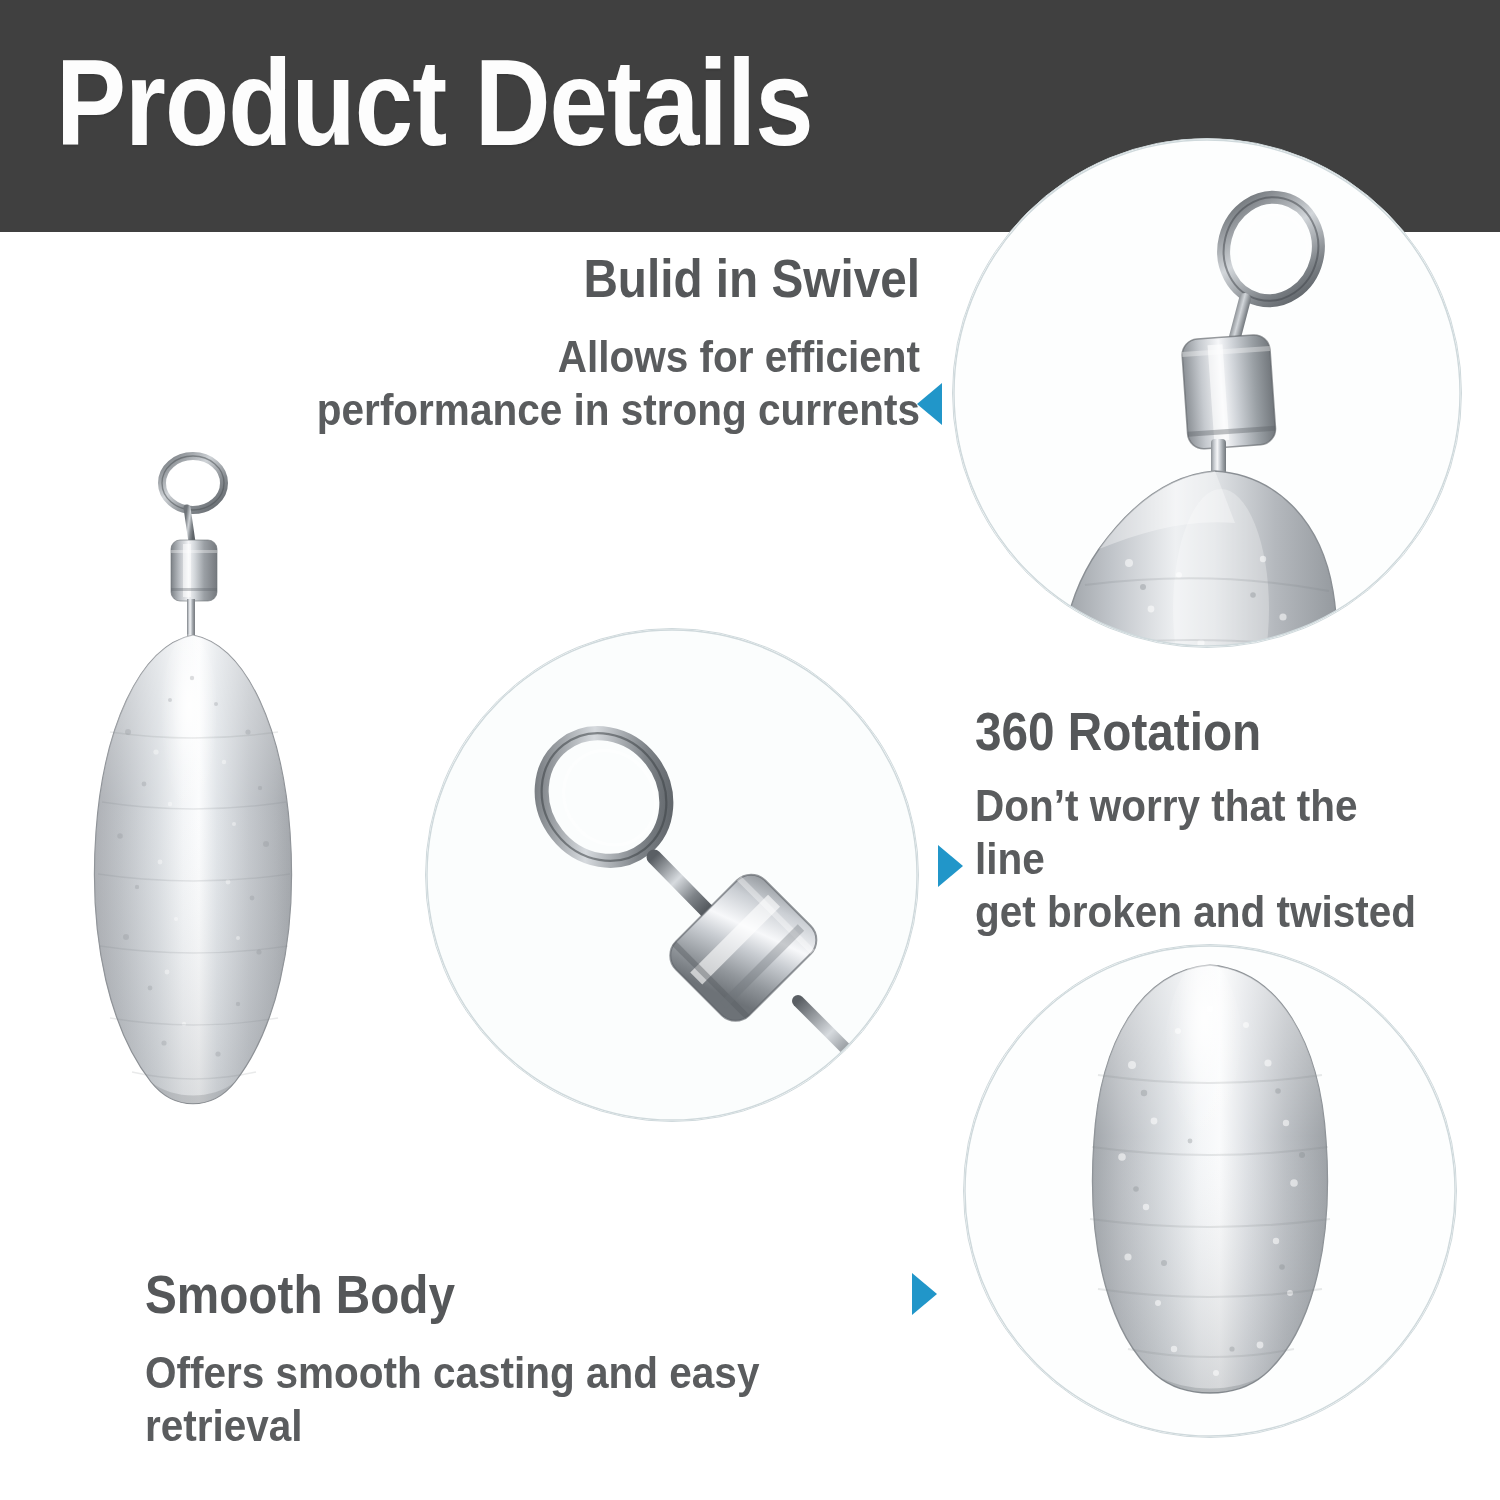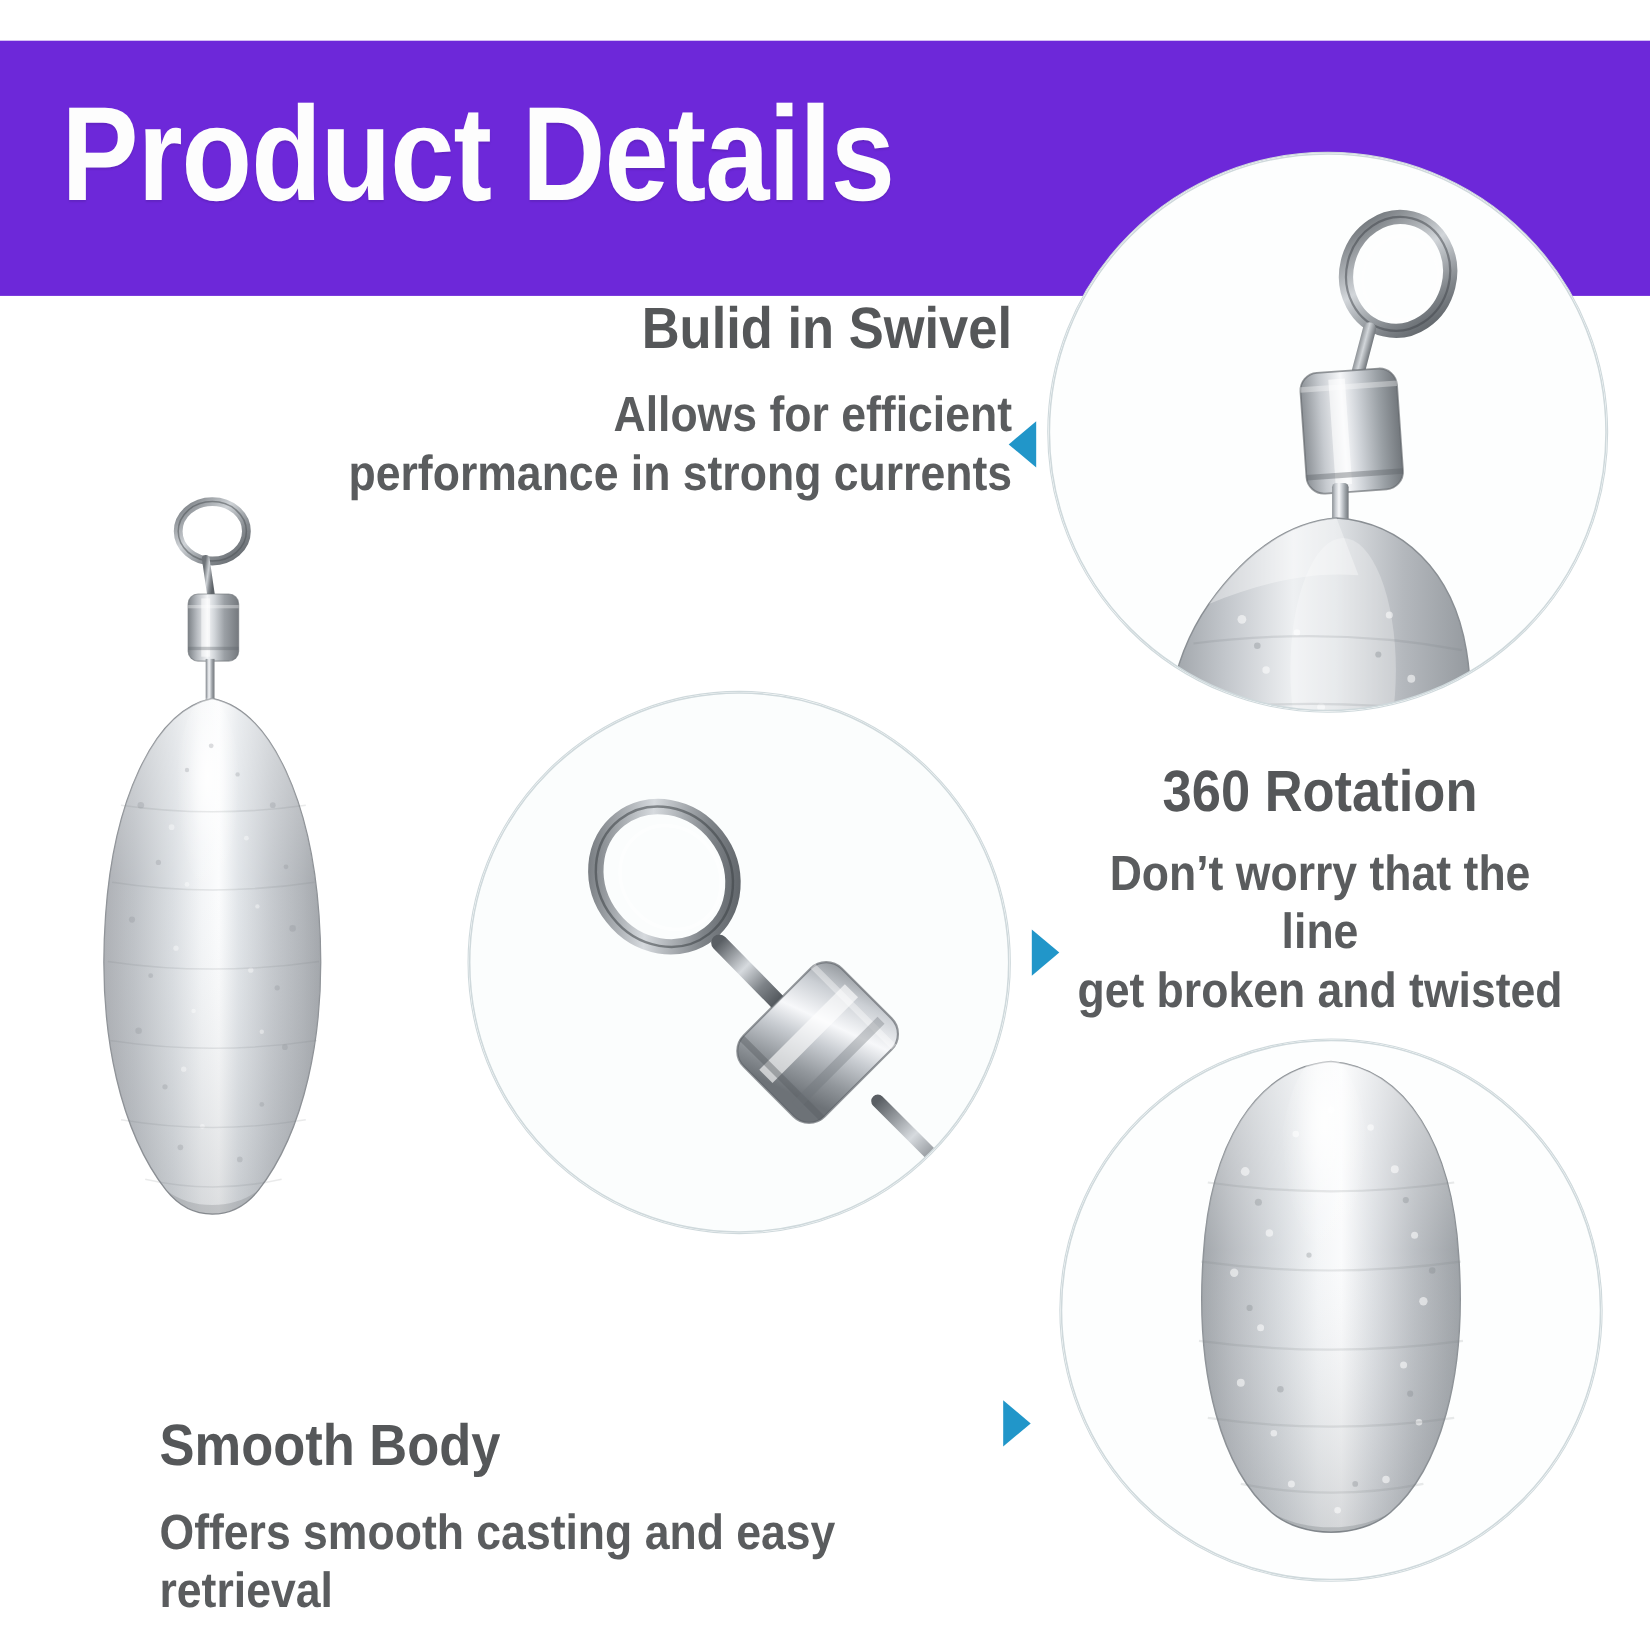--- a/index.html
+++ b/index.html
@@ -5,21 +5,21 @@
 <style>
   html,body{margin:0;padding:0;background:#fff;}
   body{
     width:1500px;height:1500px;position:relative;overflow:hidden;
     font-family:"Liberation Sans","DejaVu Sans",sans-serif;
     background:#ffffff;
   }
   
   #banner{
     position:absolute;left:0;top:0;width:1500px;height:232px;
-    background:#6d28d9;z-index:1;margin-top:37px;
+    background:#404040;z-index:1;
   }
   #banner-title{
     position:absolute;left:56px;top:42px;
     color:#fdfdfd;
     font-size:122px;line-height:1;
     font-weight:bold;
     letter-spacing:-1px;
     transform:scaleX(.86);transform-origin:left top;
     white-space:nowrap;
     text-shadow:0 2px 2px rgba(0,0,0,.10);
@@ -30,34 +30,34 @@
     background:#fdfefe;
     border:1px solid #cfd9dc;
     overflow:hidden;
     box-shadow:0 0 0 0 rgba(0,0,0,0);
   }
   #circle-swivel{left:952px;top:138px;width:508px;height:508px;z-index:3;}
   #circle-rotation{left:425px;top:628px;width:492px;height:492px;z-index:3;}
   #circle-body{left:963px;top:944px;width:492px;height:492px;z-index:3;}
 
   
-  .feat{position:absolute;z-index:4;margin-top:20px;}
+  .feat{position:absolute;z-index:4;}
   .feat-h{
     color:#555759;font-weight:bold;line-height:1.02;
     transform:scaleX(.90);white-space:nowrap;
   }
   .feat-p{
     color:#5a5c5e;font-weight:bold;line-height:1.18;
     transform:scaleX(.90);
   }
   #feat-swivel{left:40px;top:252px;width:880px;text-align:right;}
   #feat-swivel .feat-h{font-size:53px;transform-origin:right top;}
   #feat-swivel .feat-p{font-size:45px;margin-top:24px;transform-origin:right top;}
 
-  #feat-rotation{left:975px;top:673px;width:500px;text-align:center;}
+  #feat-rotation{left:975px;top:705px;width:500px;text-align:left;}
   #feat-rotation .feat-h{font-size:53px;transform-origin:left top;}
   #feat-rotation .feat-p{font-size:45px;margin-top:20px;transform-origin:left top;}
 
   #feat-body{left:60px;top:1268px;width:850px;}
   #feat-body .feat-h{font-size:53px;transform-origin:right top;}
   #feat-body .feat-p{font-size:45px;margin-top:24px;transform-origin:right top;}
 
   
   .arrow{position:absolute;width:0;height:0;z-index:5;}
   .arrow-left{

